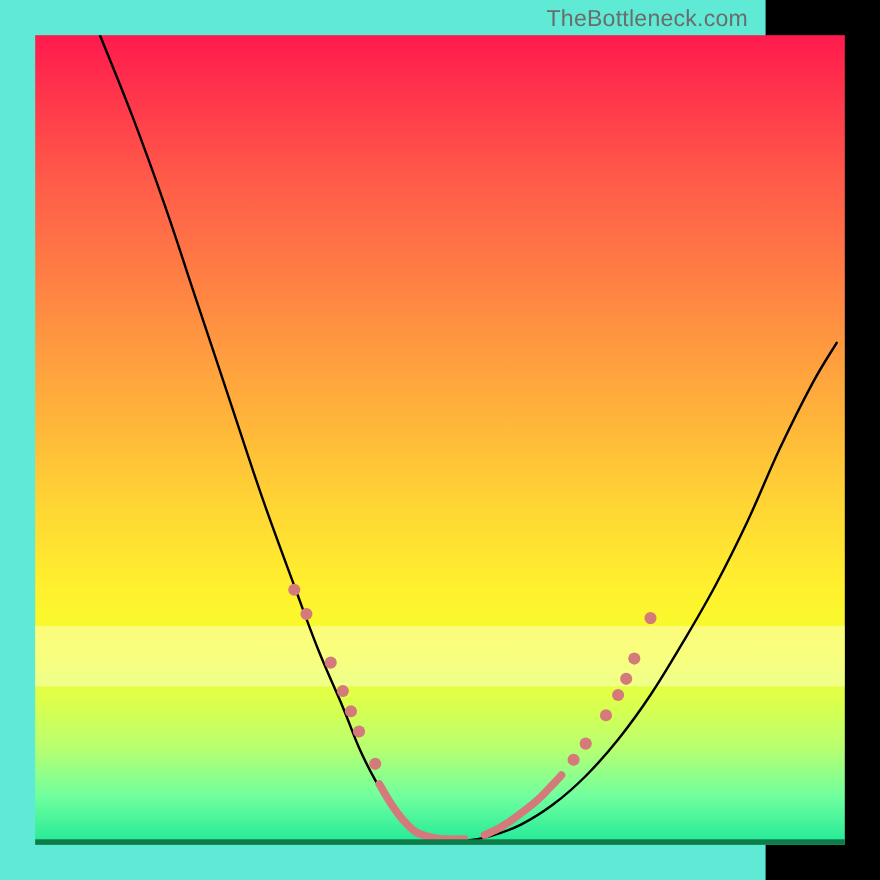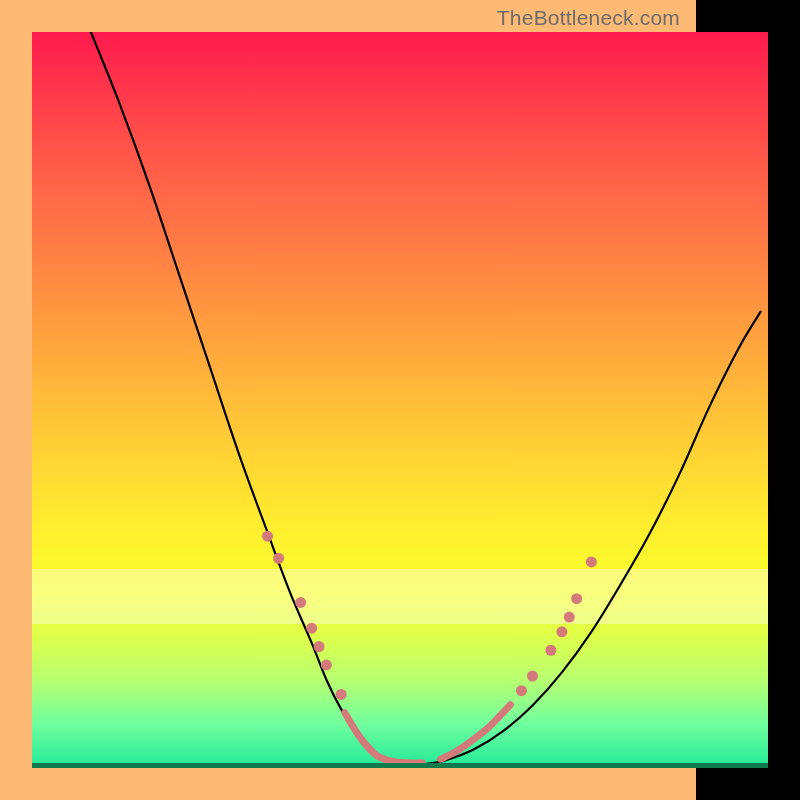--- a/index.html
+++ b/index.html
@@ -8,21 +8,21 @@
     width: 800px;
     height: 800px;
     overflow: hidden;
     background: #000;
     font-family: Arial, Helvetica, sans-serif;
   }
   .frame {
     position: absolute;
     left: 0; top: 0;
     width: 696px; height: 800px;
-    background: #fdba74;
+    background: #5eead4;
   }
   .plot {
     position: absolute;
     left: 32px; top: 32px;
     width: 736px; height: 736px;
     background: linear-gradient(
       to bottom,
       #ff1a4d 0%,
       #ff3b4b 9%,
       #ff5b49 18%,

